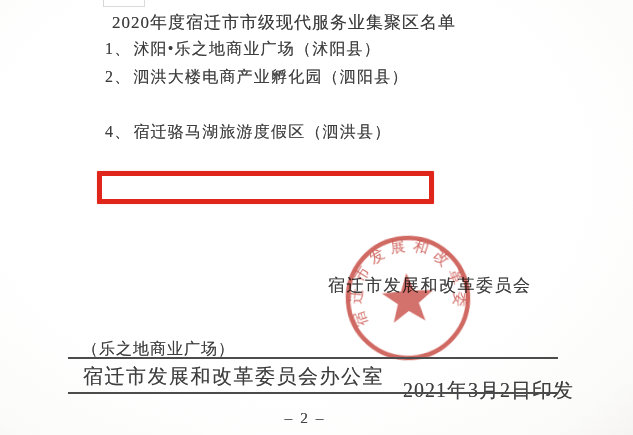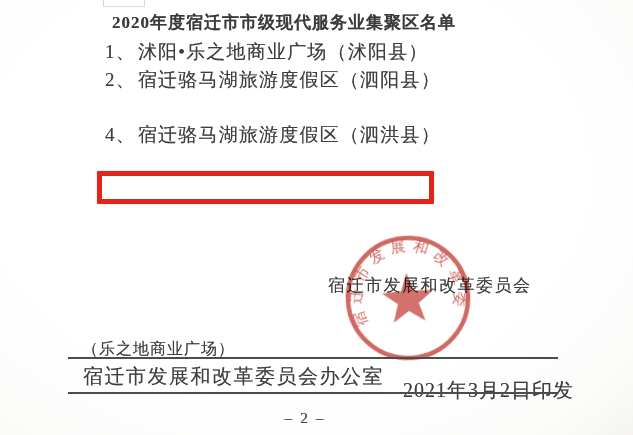--- a/index.html
+++ b/index.html
@@ -10,22 +10,22 @@
   }
   .page{
     position:absolute;left:0;top:0;width:633px;height:435px;
     background:
       radial-gradient(ellipse at 45% 40%, #ffffff 60%, #fbfbfa 88%, #f5f4f2 100%);
   }
   .txt{
     position:absolute;color:#3e3e3e;white-space:nowrap;
     text-shadow:0 0 0.6px rgba(70,70,70,.55);
   }
-  .doc-title{left:112px;top:11px;font-size:17px;letter-spacing:1px;color:#3a3a3a;font-weight:bold;}
-  .row{left:105px;font-size:19px;letter-spacing:1.2px;height:19px;}
+  .doc-title{left:112px;top:11px;font-size:17px;letter-spacing:1px;color:#3a3a3a;}
+  .row{left:105px;font-size:16px;letter-spacing:1.2px;height:19px;}
   .row .num{margin-right:2px;}
   .r0{top:39px}.r1{top:67px}.r2{top:94px}.r3{top:122px}
   .r4{top:150px}.r5{top:178px}.r6{top:206px}
   .hl-box{
     position:absolute;left:97px;top:171px;width:337px;height:33px;
     box-sizing:border-box;border:5px solid #e0251a;border-radius:1px;
     box-shadow:0 0 1px rgba(224,37,26,.6);
   }
   .sig-org{left:328px;top:274px;font-size:17px;letter-spacing:1.5px;}
   .sig-date{left:362px;top:297px;font-size:17px;letter-spacing:2px;}
@@ -54,21 +54,21 @@
 <div class="page">
 
   <div class="crop-fragment"></div>
 
   <div class="txt doc-title">2020年度宿迁市市级现代服务业集聚区名单</div>
 
   <div class="txt row r0">
     <span class="num">1、</span><span>沭阳•乐之地商业广场（沭阳县）</span>
   </div>
   <div class="txt row r1">
-    <span class="num">2、</span><span>宿迁骆马湖旅游度假区（泗阳县）</span>
+    <span class="num">2、</span><span>泗洪大楼电商产业孵化园（泗阳县）</span>
   </div>
   <div class="txt row r3">
     <span class="num">4、</span><span>宿迁骆马湖旅游度假区（泗洪县）</span>
   </div>
 
   <div class="hl-box"></div>
 
   <div class="txt sig-org">宿迁市发展和改革委员会</div>
 
   <svg class="seal" viewBox="0 0 136 136" xmlns="http://www.w3.org/2000/svg">

